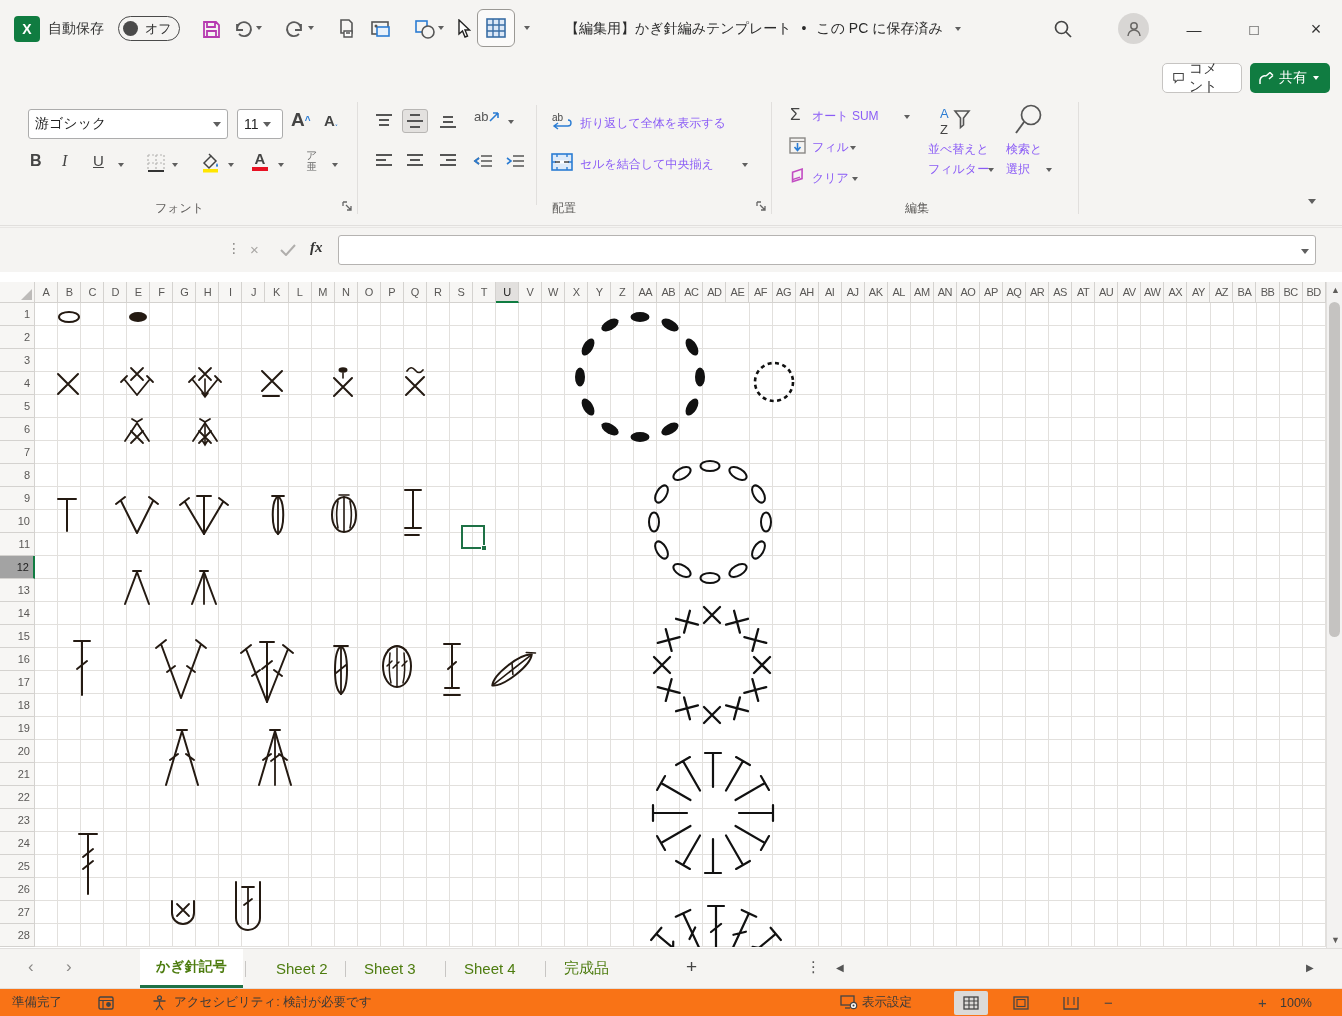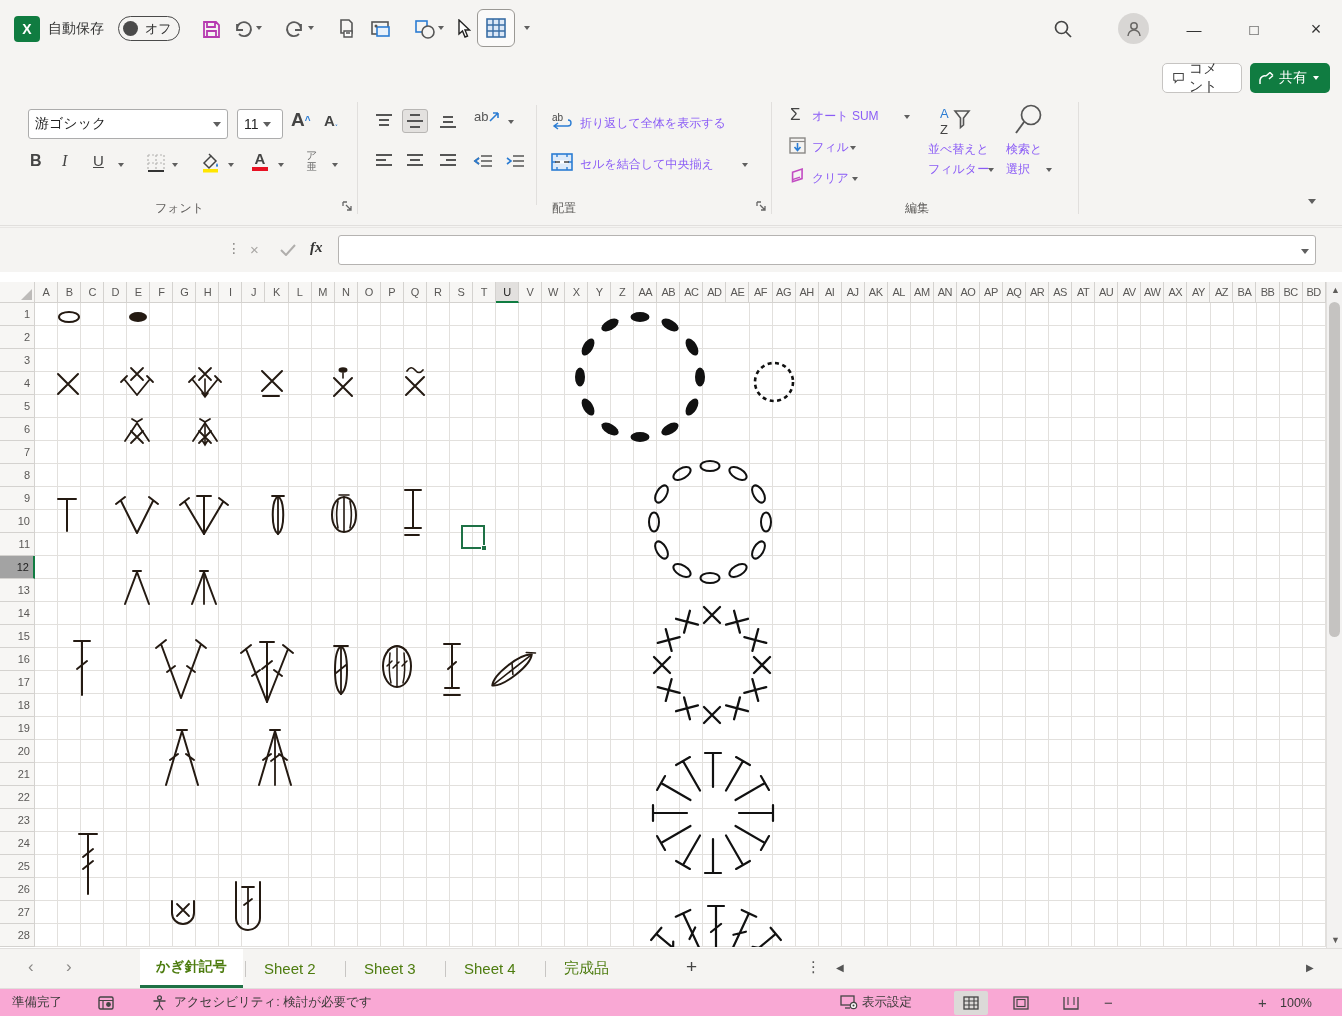--- a/index.html
+++ b/index.html
@@ -52,21 +52,21 @@
   #vsb { position:absolute; left:1326px; top:10px; width:16px; height:666px; background:#f3f2f1; border-left:1px solid #e1dfdd; }
   #vsb .thumb { position:absolute; left:2px; top:20px; width:11px; height:335px; background:#c5c3c1; border-radius:6px; }
   .sbarrow { position:absolute; font-size:9px; color:#5f5d5b; left:4px; }
   
   #sheettabs { left:0; top:948px; width:1342px; height:40px; background:#f5f4f2; border-top:1px solid #e1dfdd; }
   .stnav { position:absolute; top:8px; font-size:17px; color:#8a8886; }
   .stab { position:absolute; top:0; height:39px; display:flex; align-items:center; font-size:15px; color:#4d7c0f; padding:0 16px; }
   .stab.active { background:#fff; font-weight:bold; border-bottom:3px solid #1e7145; font-size:14px; }
   .stsep { position:absolute; top:12px; width:1px; height:16px; background:#c8c6c4; }
   
-  #statusbar { left:0; top:988px; width:1342px; height:28px; background:#f9a8d4; border-top:1px solid #e1dfdd; font-size:12.5px; color:#3b3a39; }
+  #statusbar { left:0; top:988px; width:1342px; height:28px; background:#f97316; border-top:1px solid #e1dfdd; font-size:12.5px; color:#3b3a39; }
   .sb-item { position:absolute; top:0; height:27px; display:flex; align-items:center; }
   .viewic { position:absolute; top:2px; width:34px; height:24px; display:flex; align-items:center; justify-content:center; border-radius:2px; }
   .viewic.sel { background:#dcdad8; }
   svg { display:block; }
 </style>
 </head>
 <body>
 
 <div id="app">
 
@@ -119,20 +119,26 @@
           <path d="M4,1 L4,15 L7.5,12 L10,18 L12.5,17 L10,11 L14.5,11 Z" fill="#fff" stroke="#222" stroke-width="1.4"></path>
         </svg>
     </div>
     <div class="abs" style="left:477px;top:9px;width:38px;height:38px;border:1px solid #9a9894;border-radius:6px;background:#fbfaf9;display:flex;align-items:center;justify-content:center;">
       <svg width="20" height="20" viewBox="0 0 20 20">
           <rect x="1" y="1" width="18" height="18" fill="#dce8f7" stroke="#3a6ea5" stroke-width="1.6"></rect>
           <path d="M1,7 h18 M1,13 h18 M7,1 v18 M13,1 v18" stroke="#3a6ea5" stroke-width="1.4"></path>
         </svg>
     </div>
     <span class="chev sm abs" style="left:524px;top:26px;"></span>
+    <div id="doc-title" class="abs" style="left:565px;">
+      <span>【編集用】かぎ針編みテンプレート</span>
+      <span style="margin:0 6px;">•</span>
+      <span>この PC に保存済み</span>
+      <span class="chev sm" style="margin-left:8px;"></span>
+    </div>
     <div class="tb-ic" style="left:1050px;">
       <svg width="20" height="20" viewBox="0 0 20 20">
           <circle cx="8.5" cy="8.5" r="6" fill="none" stroke="#444" stroke-width="1.7"></circle>
           <path d="M13,13 L18,18" stroke="#444" stroke-width="1.7"></path>
         </svg>
     </div>
     <div class="abs" style="left:1118px;top:13px;width:31px;height:31px;border-radius:50%;background:#d8d6d4;display:flex;align-items:center;justify-content:center;">
       <svg width="18" height="18" viewBox="0 0 18 18">
           <circle cx="9" cy="6" r="3.2" fill="none" stroke="#6a6866" stroke-width="1.5"></circle>
           <path d="M3,16 a6,6 0 0 1 12,0" fill="none" stroke="#6a6866" stroke-width="1.5"></path>
@@ -691,21 +697,21 @@
       <div class="thumb"></div>
       <span class="sbarrow" style="bottom:3px;">▼</span>
     </div>
   </div>
 
   <div id="sheettabs" class="abs">
     <span class="stnav" style="left:28px;">‹</span>
     <span class="stnav" style="left:66px;">›</span>
     <div id="sheettab-list">
         <div class="stab active" style="left: 140px;">かぎ針記号</div>
-        <div class="stab" style="left: 248px;">Sheet 2</div>
+        <div class="stab" style="left: 260px;">Sheet 2</div>
         <div class="stsep" style="left: 245px;"></div>
         <div class="stab" style="left: 348px;">Sheet 3</div>
         <div class="stsep" style="left: 345px;"></div>
         <div class="stab" style="left: 448px;">Sheet 4</div>
         <div class="stsep" style="left: 445px;"></div>
         <div class="stab" style="left: 548px;">完成品</div>
         <div class="stsep" style="left: 545px;"></div>
       </div>
     <span class="abs" style="left:686px;top:7px;font-size:19px;color:#444;">+</span>
     <span class="abs" style="left:806px;top:9px;font-size:15px;color:#555;">⋮</span>

